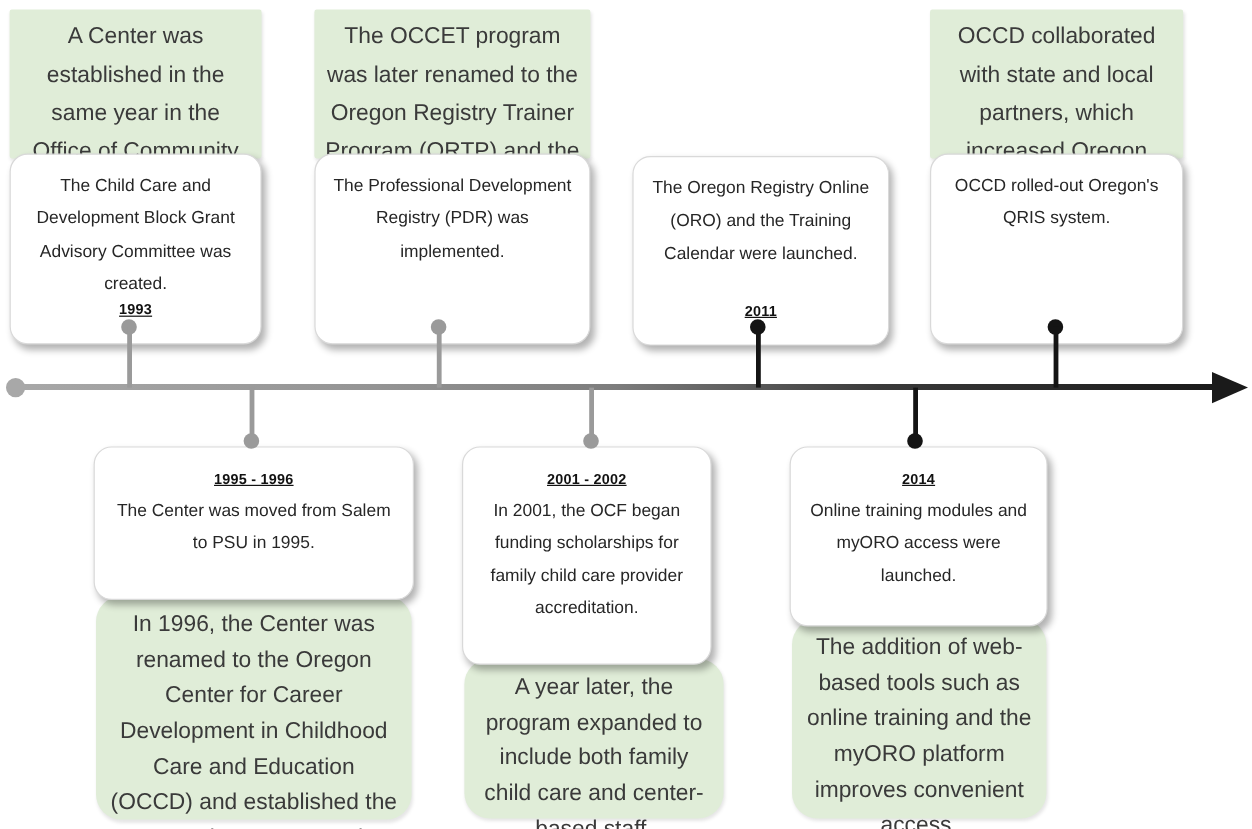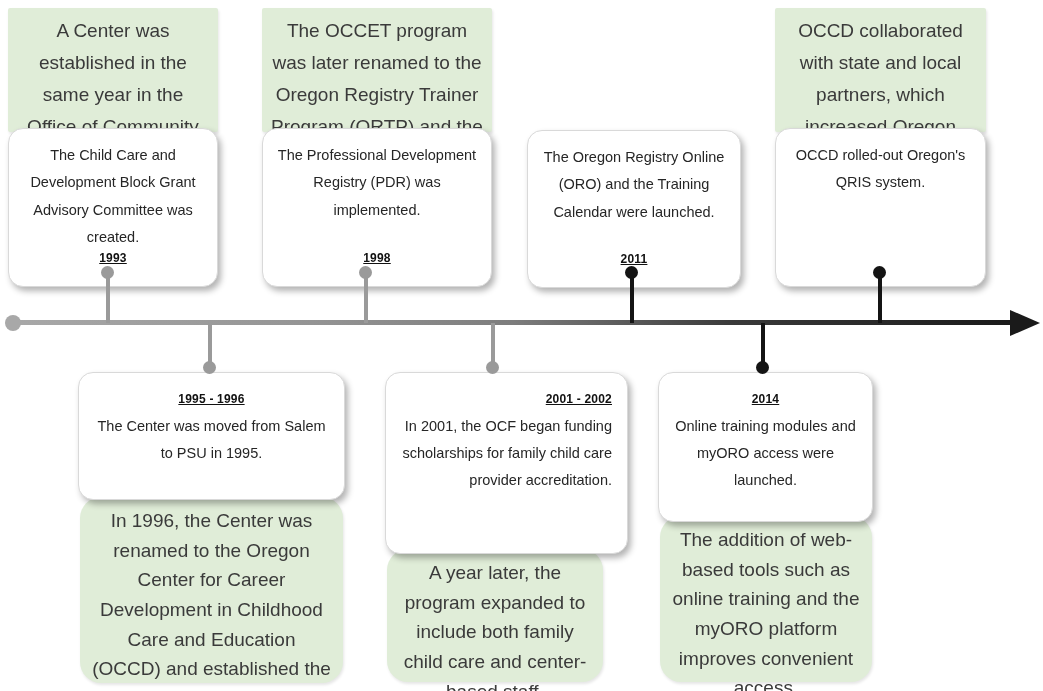--- a/index.html
+++ b/index.html
@@ -89,21 +89,20 @@
   <div class="pin above gray" style="left:101px;">
     <span class="pin-dot"></span>
     <span class="pin-line"></span>
   </div>
 
   <div class="note" style="left:262px;top:8px;width:230px;height:124px;">
     <p>The OCCET program was later renamed to the Oregon Registry Trainer Program (ORTP) and the PDR program was renamed to the Oregon Registry.</p>
   </div>
   <div class="card top" style="left:262px;top:128px;width:230px;height:159px;">
     <p>The Professional Development Registry (PDR) was implemented.</p>
-    <span class="year">1998</span>
   </div>
   <div class="pin above gray" style="left:359px;">
     <span class="pin-dot"></span>
     <span class="pin-line"></span>
   </div>
 
   <div class="card top" style="left:527px;top:130px;width:214px;height:158px;">
     <p>The Oregon Registry Online (ORO) and the Training Calendar were launched.</p>
     <span class="year">2011</span>
   </div>
@@ -128,21 +127,21 @@
     <p>The Center was moved from Salem to PSU in 1995.</p>
   </div>
   <div class="note bottom" style="left:80px;top:497px;width:263px;height:186px;">
     <p>In 1996, the Center was renamed to the Oregon Center for Career Development in Childhood Care and Education (OCCD) and established the state's trainer program, then called Oregon Certified Childhood Education Trainer (OCCET).</p>
   </div>
   <div class="pin below gray" style="left:203px;">
     <span class="pin-line"></span>
     <span class="pin-dot"></span>
   </div>
 
-  <div class="card bottom" style="left:385px;top:360px;width:243px;height:182px;text-align:right;">
+  <div class="card bottom" style="left:385px;top:360px;width:208px;height:182px;">
     <span class="year">2001 - 2002</span>
     <p>In 2001, the OCF began funding scholarships for family child care provider accreditation.</p>
   </div>
   <div class="note bottom" style="left:387px;top:549px;width:216px;height:133px;">
     <p>A year later, the program expanded to include both family child care and center-based staff.</p>
   </div>
   <div class="pin below gray" style="left:486px;">
     <span class="pin-line"></span>
     <span class="pin-dot"></span>
   </div>

